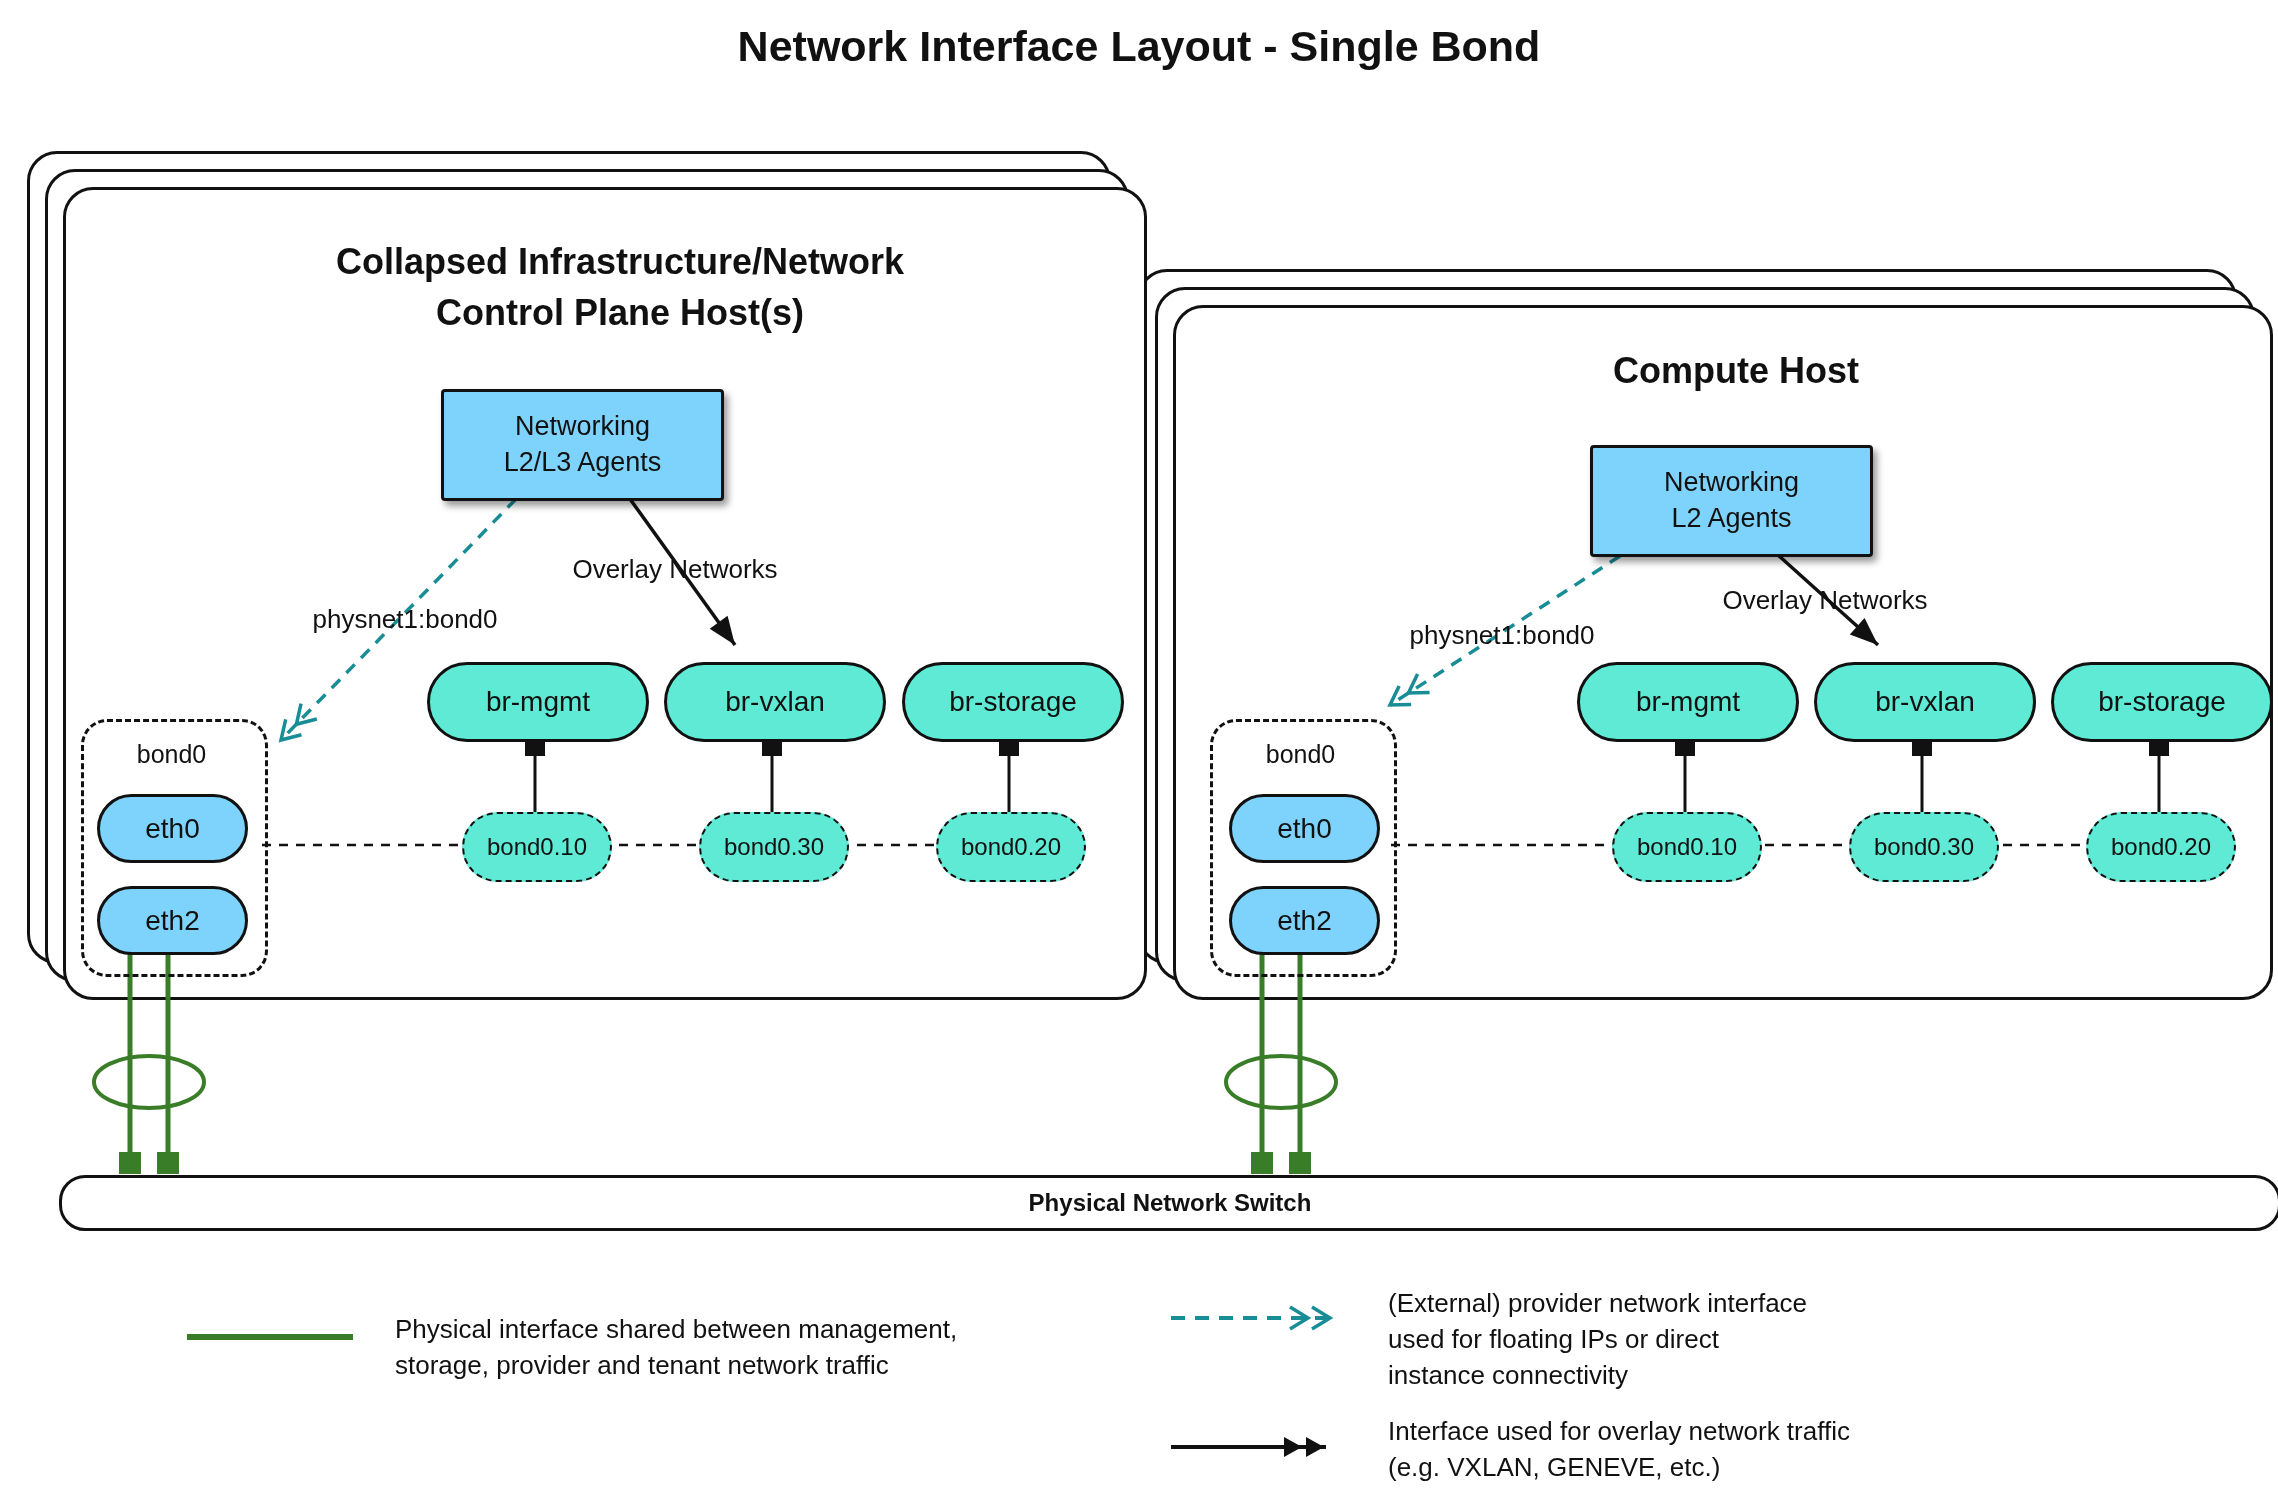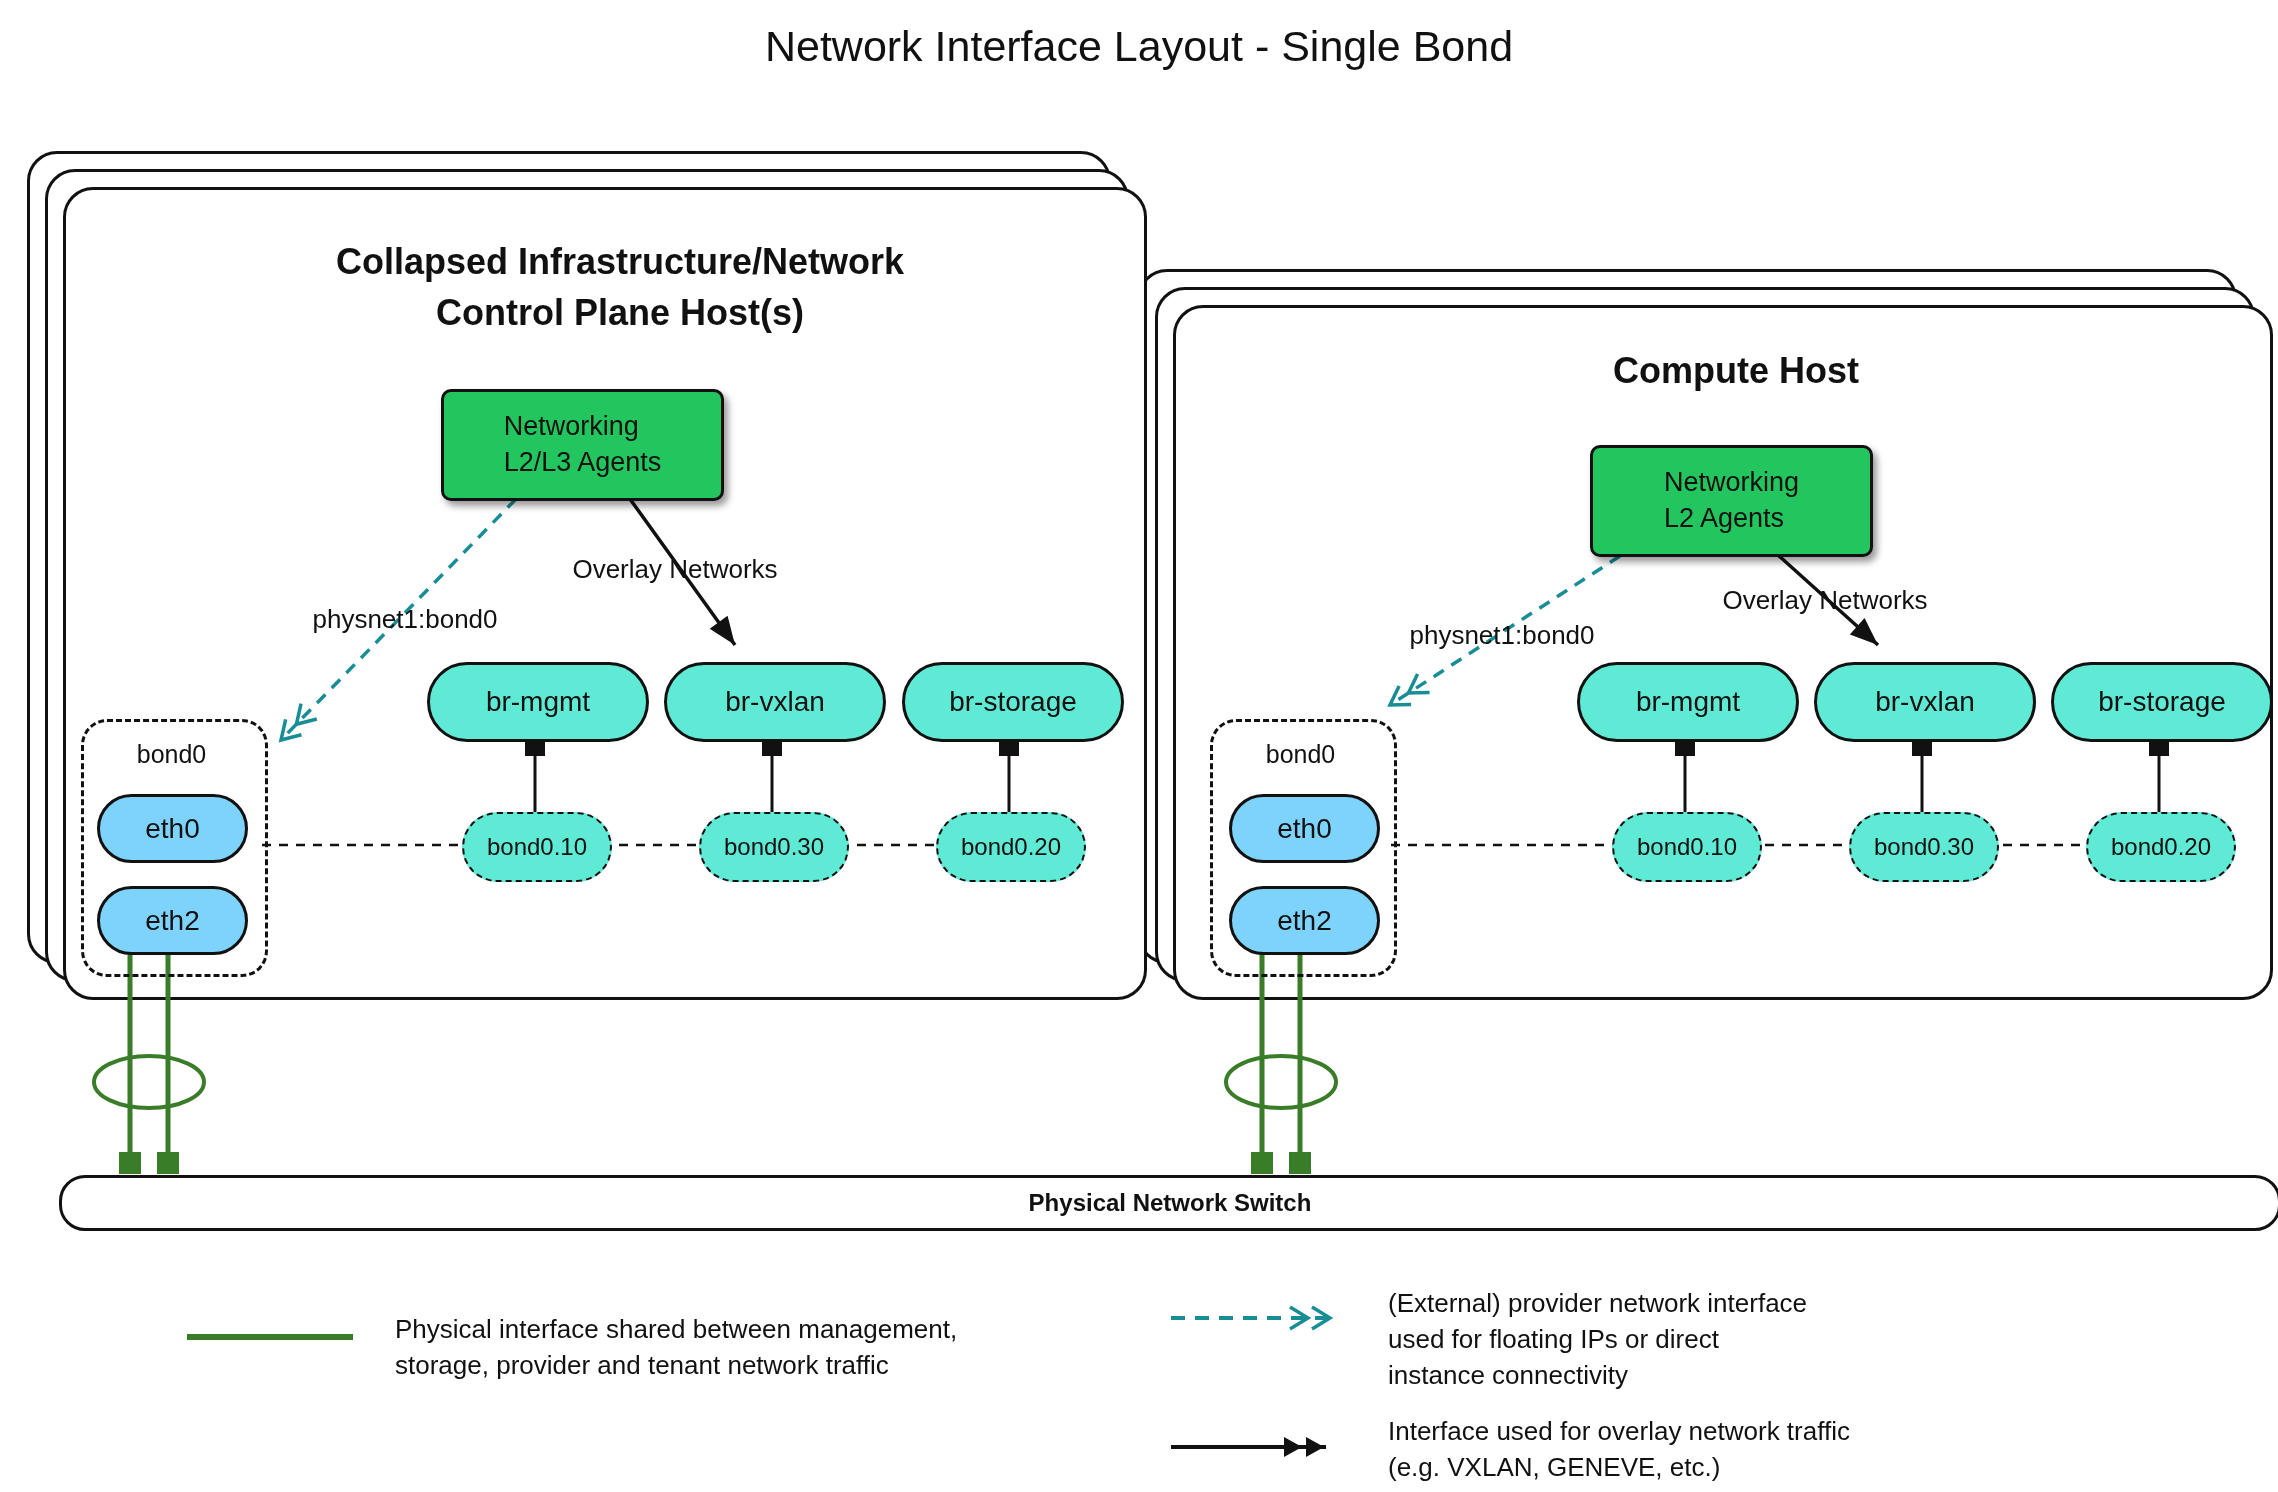--- a/index.html
+++ b/index.html
@@ -2,28 +2,28 @@
 <html><head>
 <meta charset="utf-8">
 <style>
   html,body{margin:0;padding:0;background:#ffffff;}
   .canvas{
     position:relative;width:2278px;height:1492px;background:#ffffff;
     font-family:"Liberation Sans","DejaVu Sans",sans-serif;color:#111;
     overflow:hidden;
   }
   .main-title{position:absolute;left:0;top:22px;width:100%;text-align:center;
-    font-size:43px;font-weight:normal;z-index:5;}
+    font-size:43px;font-weight:bold;z-index:5;}
   .host-box{position:absolute;background:#fff;border:3px solid #111;border-radius:30px;}
   .z1{z-index:1}.z2{z-index:2}
   .svg-layer{position:absolute;left:0;top:0;z-index:3;pointer-events:none;}
   .host-title{position:absolute;font-weight:bold;font-size:36px;text-align:center;
     white-space:pre-line;line-height:1.42;z-index:5;}
   .teal-box{position:absolute;display:flex;align-items:center;justify-content:center;
-    background:#22c55e;border:3px solid #111;border-radius:10px;
+    text-align:center;background:#7dd3fc;border:3px solid #111;border-radius:4px;
     font-size:27px;line-height:1.32;white-space:pre-line;z-index:5;
     box-shadow:4px 5px 7px rgba(0,0,0,0.40);}
   .stadium{position:absolute;display:flex;align-items:center;justify-content:center;
     background:#5eead4;border:3px solid #111;border-radius:999px;font-size:28px;z-index:5;}
   .vlan{border-style:dashed;border-width:2.5px;font-size:24px;}
   .eth{background:#7dd3fc;}
   .bond-box{position:absolute;border:3px dashed #111;border-radius:26px;z-index:4;}
   .bond-label{position:absolute;text-align:center;font-size:25px;z-index:5;}
   .flow-label{position:absolute;text-align:center;font-size:26px;white-space:pre-line;z-index:5;}
   .switch{position:absolute;display:flex;align-items:center;justify-content:center;

